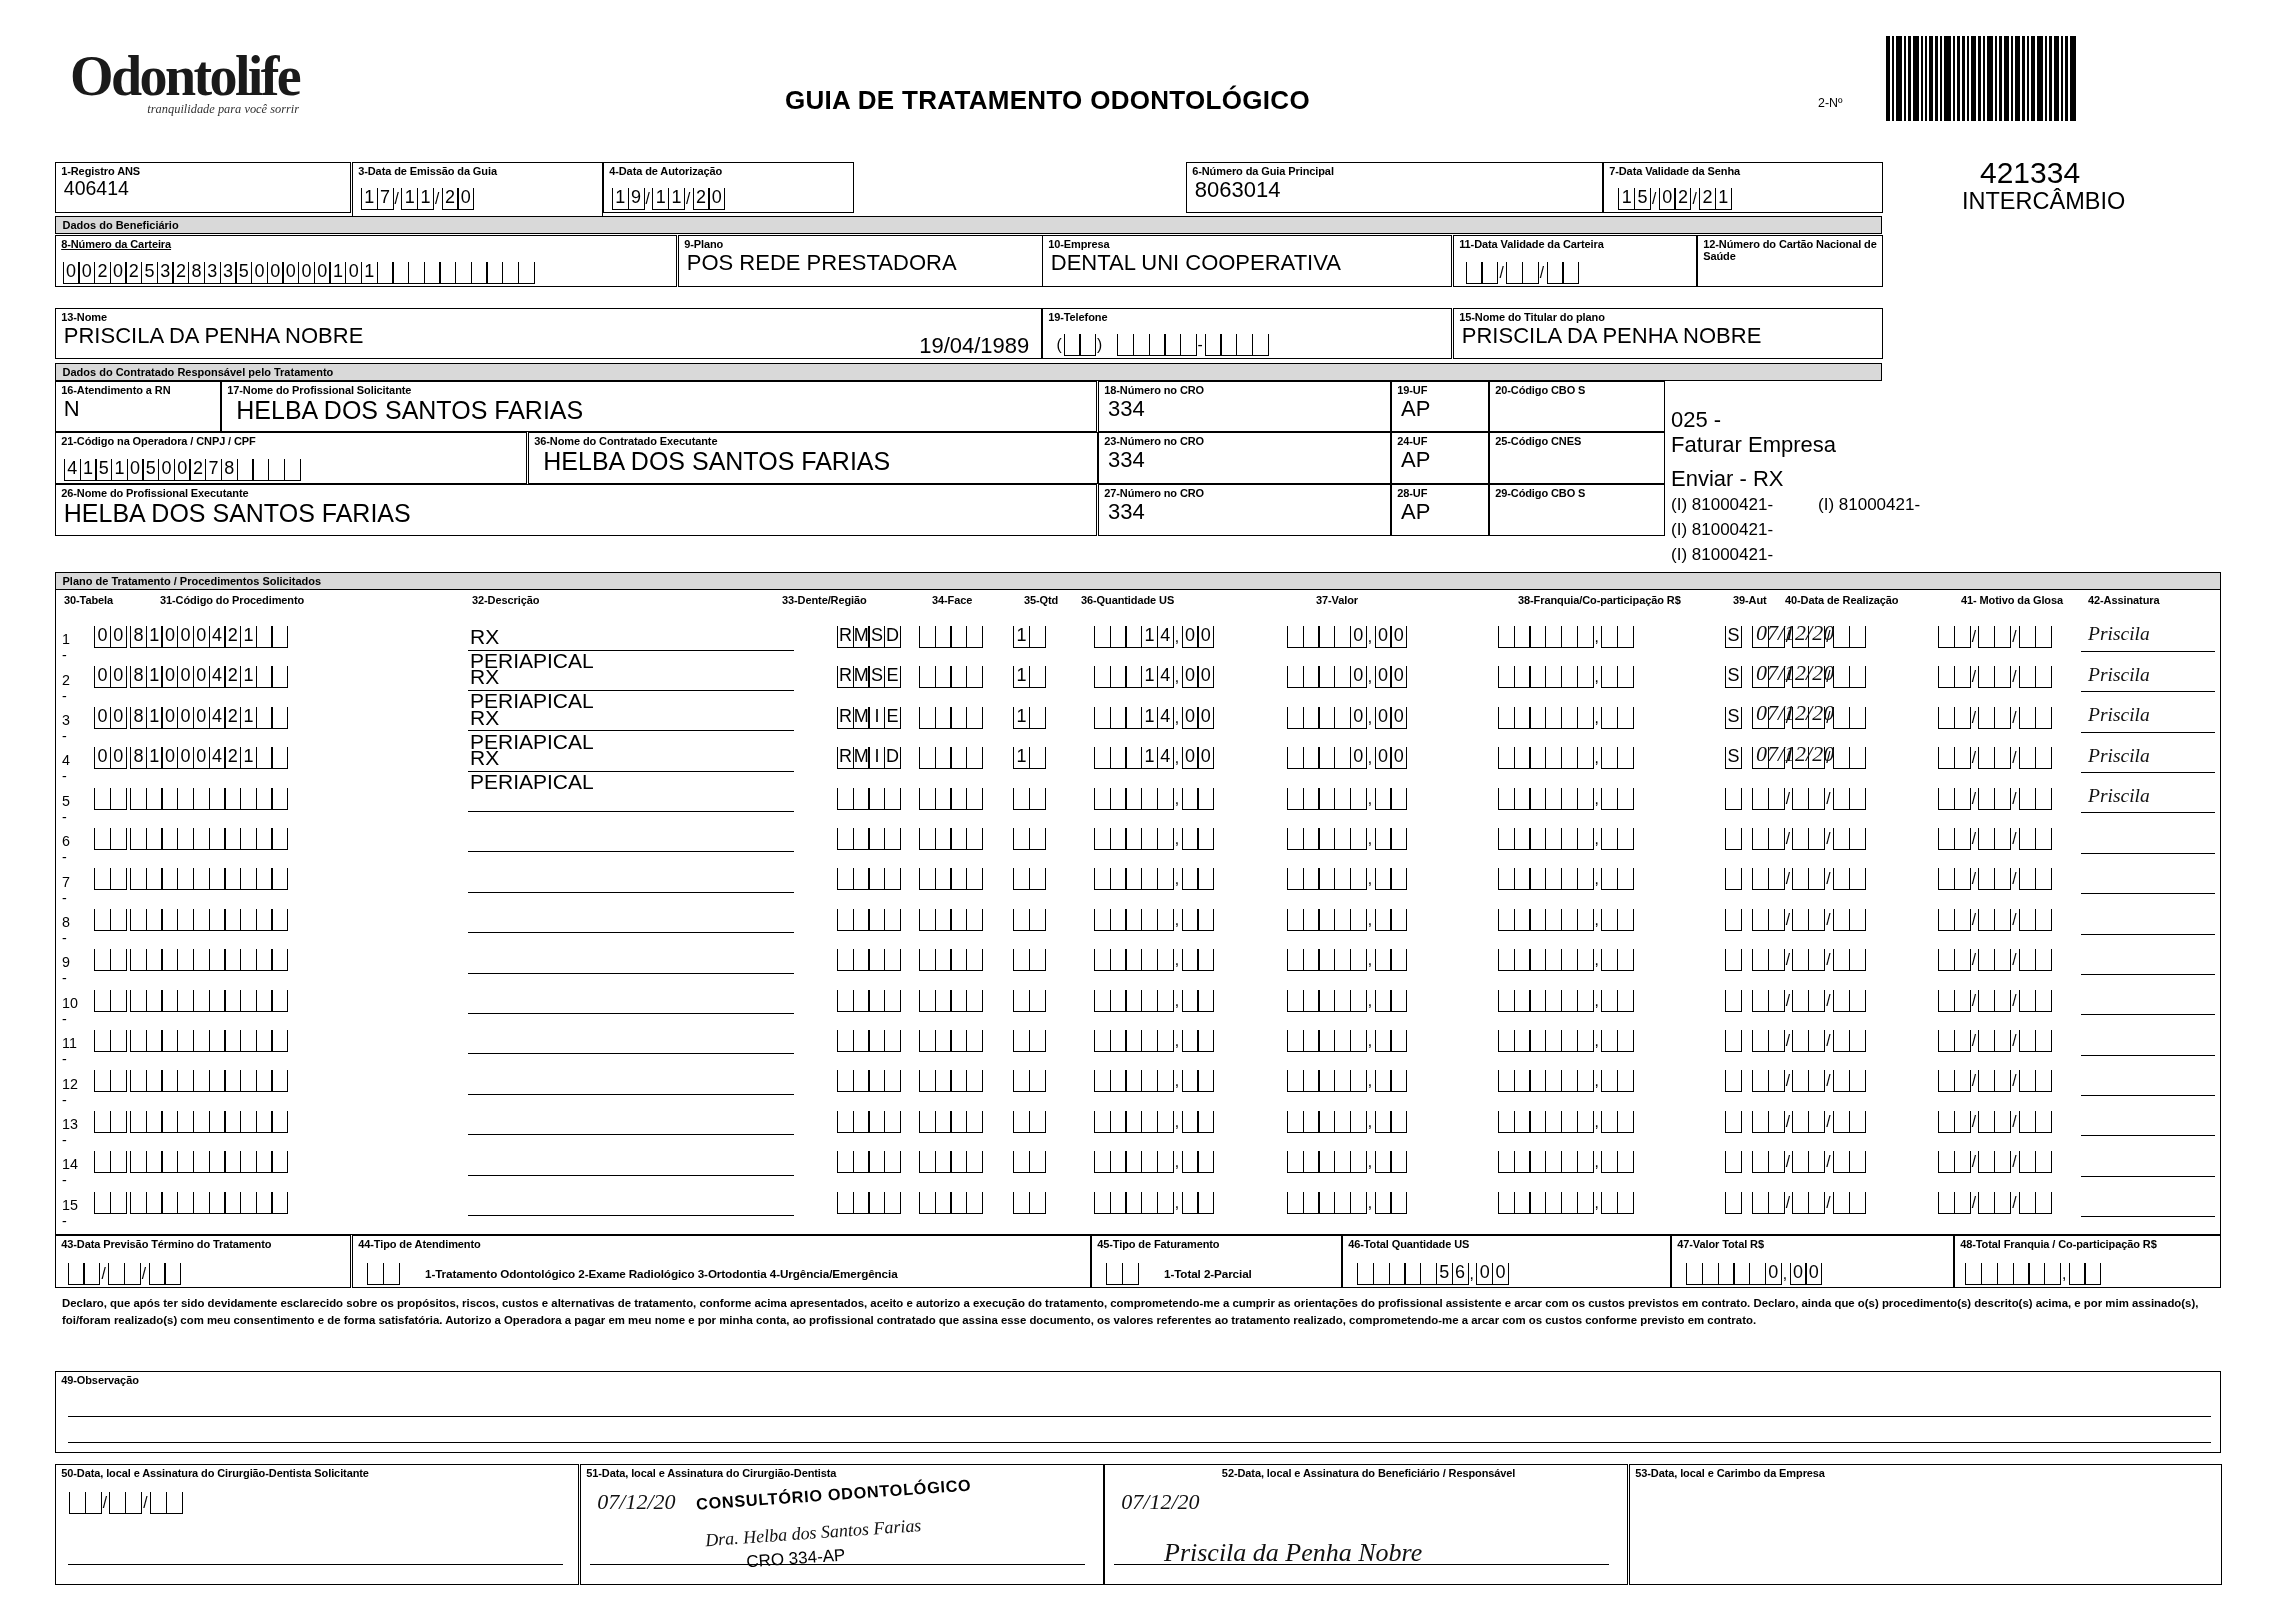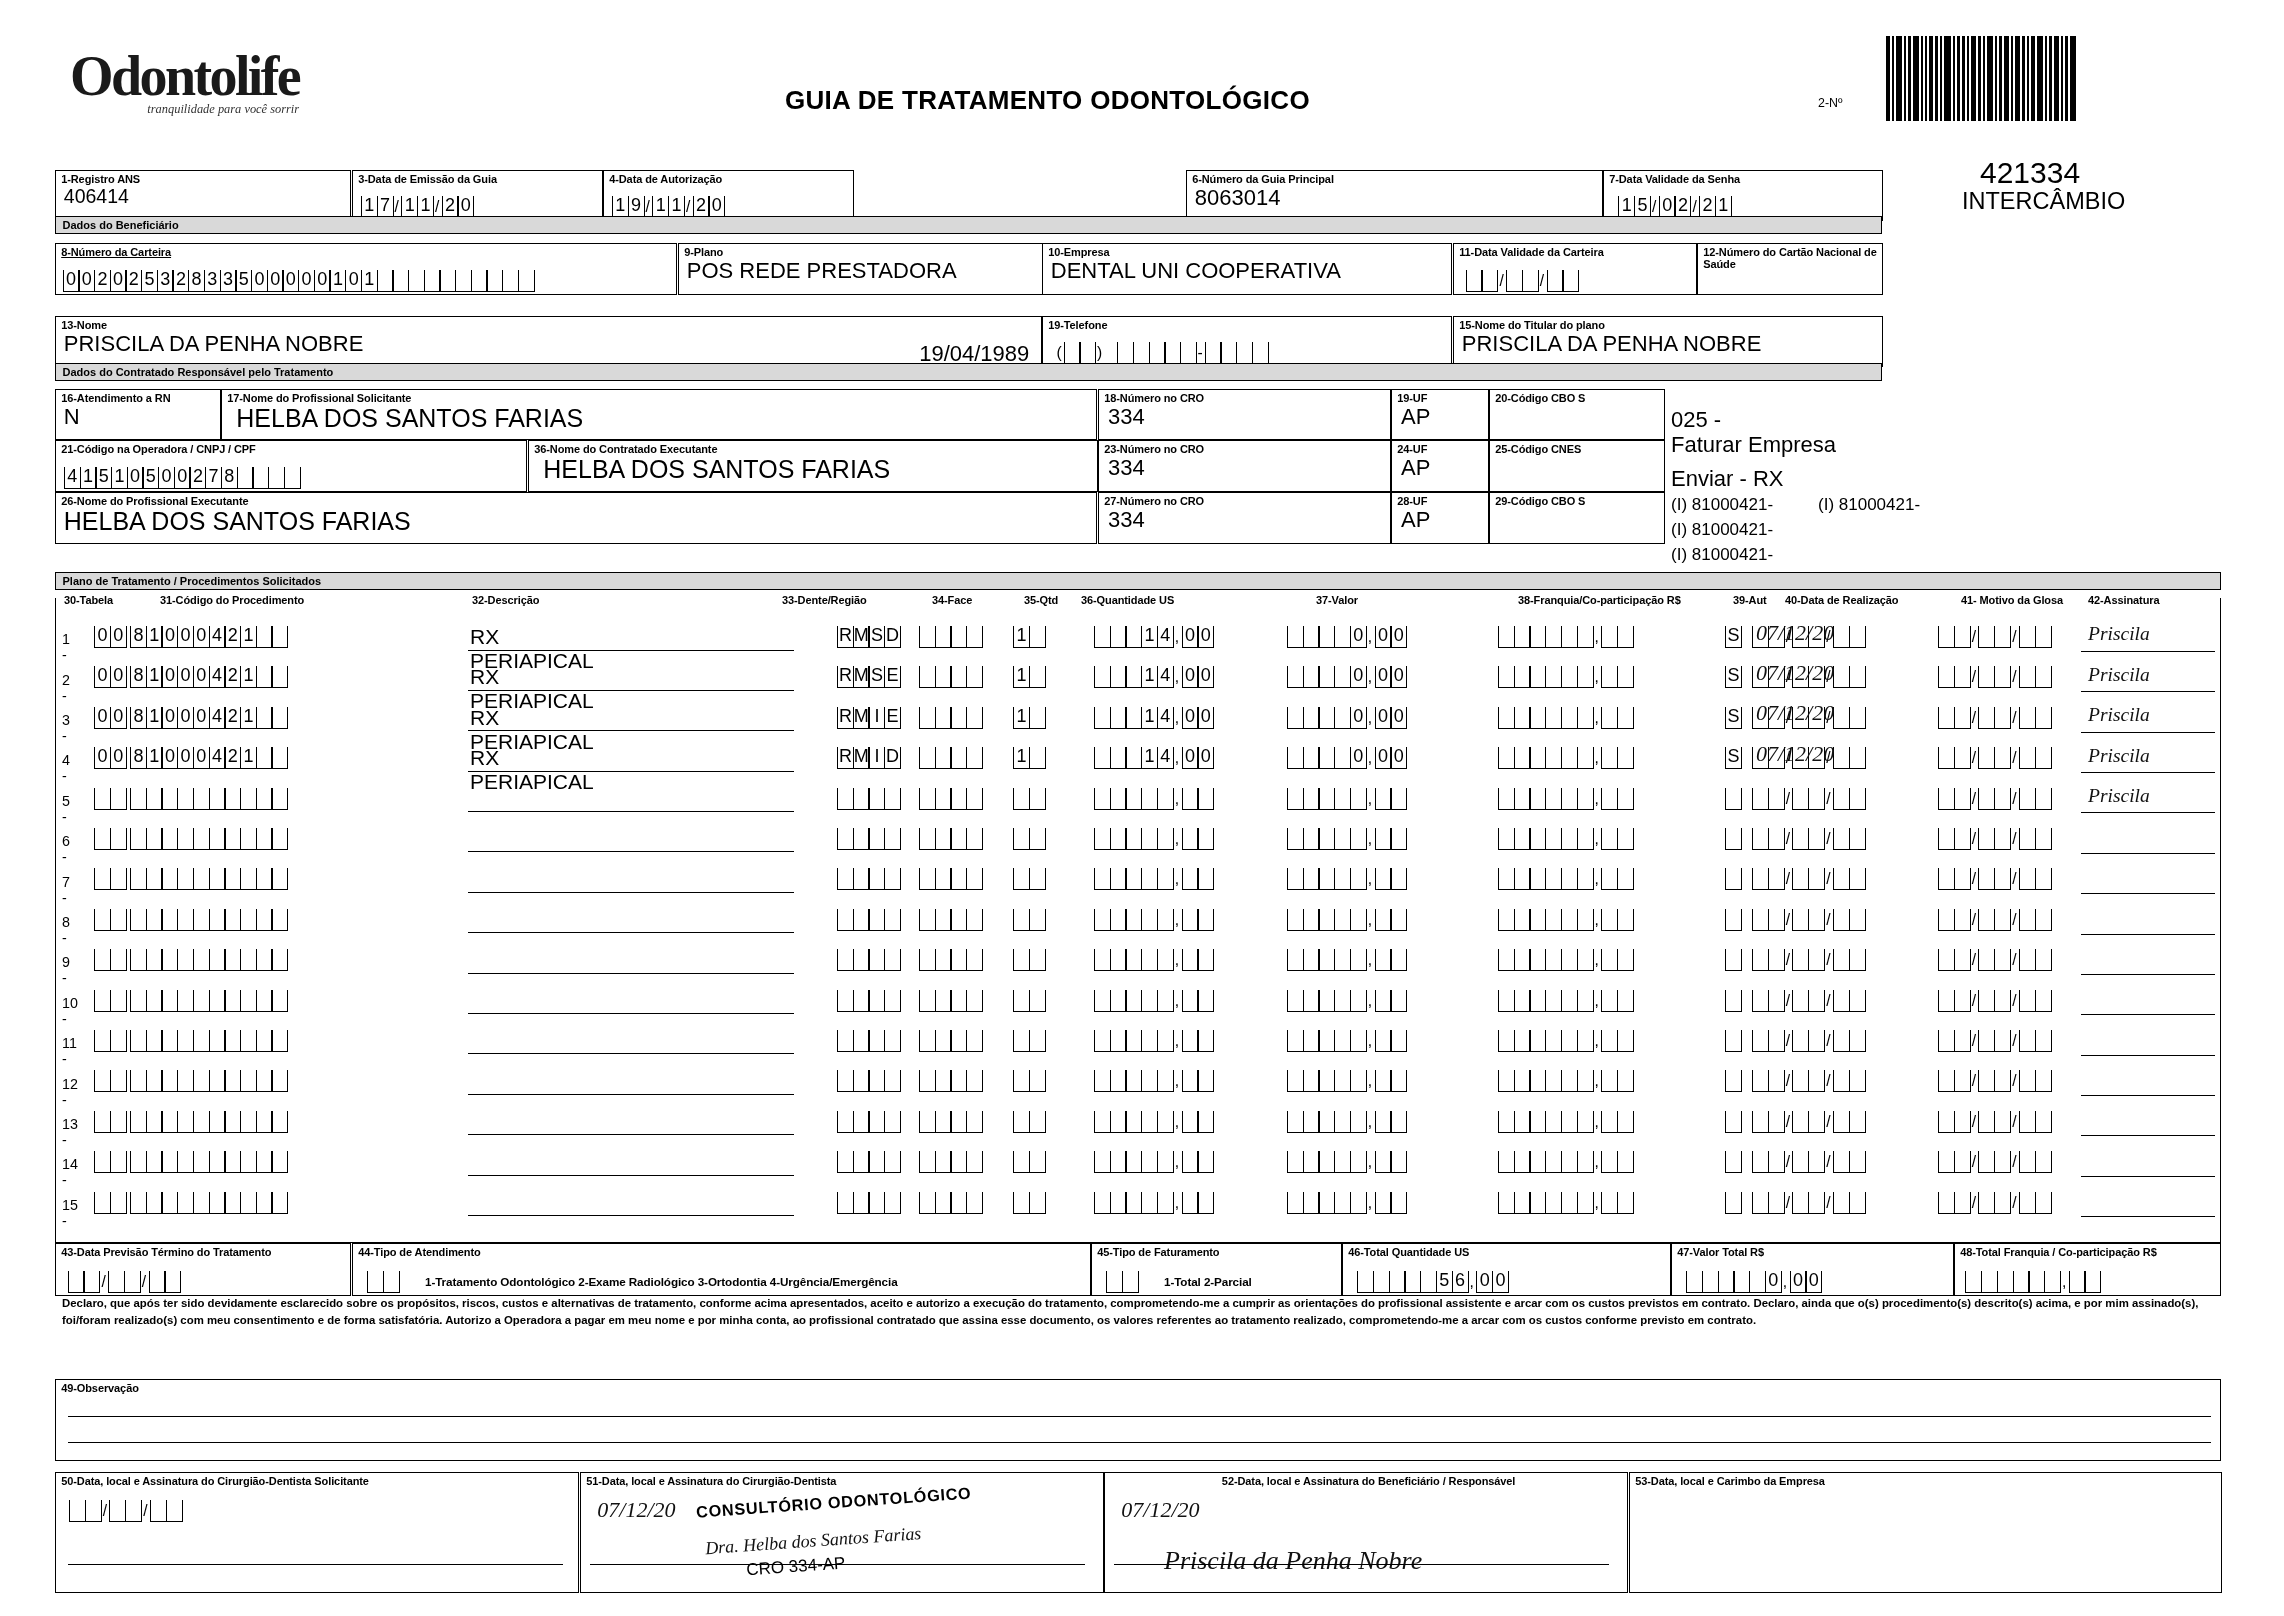--- a/index.html
+++ b/index.html
@@ -1,21 +1,21 @@
 <!DOCTYPE html>
 <html style="font-size:10.4px"><head>
 <meta charset="utf-8">
 <style>
   html,body{margin:0;padding:0;background:#ffffff;}
   body{width:2284px;height:1616px;font-family:"Liberation Sans",sans-serif;color:#000;position:relative;overflow:hidden;}
   .page{position:absolute;left:0;top:0;width:2284px;height:1616px;}
   .lbl{font-size:11px;font-weight:bold;letter-spacing:-0.1px;}
   .val{font-size:19.5px;}
   .valbig{font-size:22px;}
-  .box{position:absolute;border:1.3px solid #000;box-sizing:border-box;margin-top:8px;}
+  .box{position:absolute;border:1.3px solid #000;box-sizing:border-box;}
   .secbar{position:absolute;background:#d9d9d9;border:1.3px solid #000;box-sizing:border-box;}
   .secbar span{font-size:11px;font-weight:bold;padding-left:6.5px;line-height:17px;display:block;}
   .cells{position:absolute;display:flex;}
   .cell{width:17px;height:22px;border-left:1.3px solid #000;border-right:1.3px solid #000;border-bottom:1.3px solid #000;box-sizing:border-box;margin-right:-1.3px;position:relative;}
   .cellch{position:absolute;left:0;right:0;top:-1.3px;text-align:center;font-size:18px;font-family:"Liberation Sans",sans-serif;}
   .sep{width:9px;height:22px;text-align:center;font-size:15.6px;line-height:22px;}
   .ttl{position:absolute;font-size:26px;font-weight:bold;letter-spacing:0.3px;}
   .bc{position:absolute;display:flex;align-items:flex-end;}
   .bc i{display:block;background:#000;height:100%;margin-right:2px;}
   .logo{position:absolute;font-family:"Liberation Serif",serif;}

